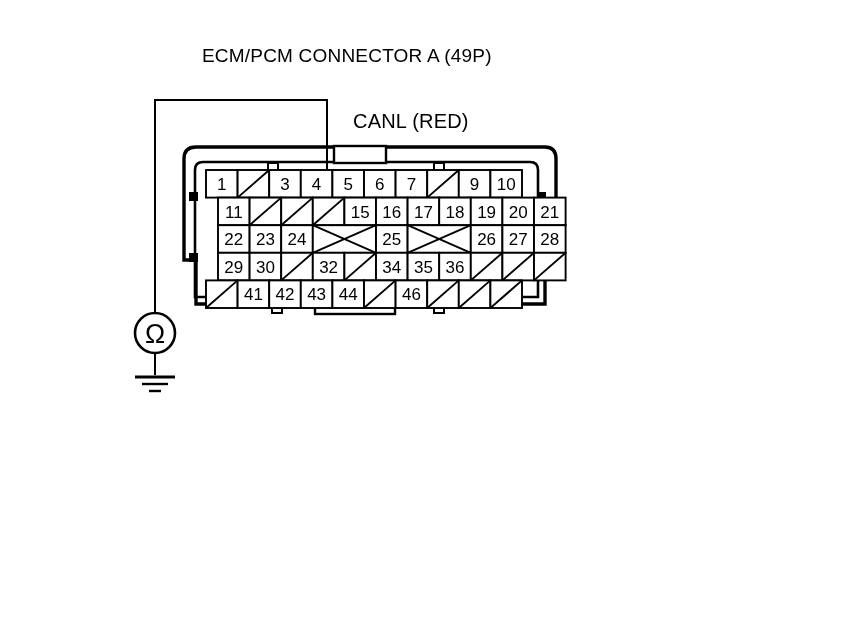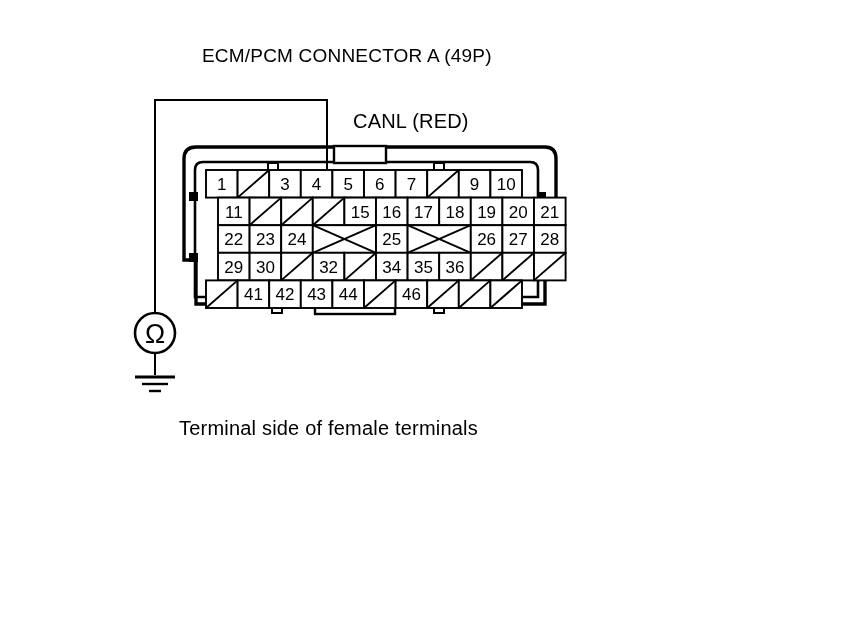--- a/index.html
+++ b/index.html
@@ -53,21 +53,20 @@
 </style>
 </head>
 <body>
 
 <div id="canvas">
 
   <div class="txt" id="title-text">ECM/PCM CONNECTOR A (49P)</div>
 
   <div class="txt" id="canl-label-text">CANL (RED)</div>
 
-  <div class="txt" id="caption-text">Terminal side of female terminals</div>
 
   <svg id="diagram" viewBox="0 0 860 630">
 
     <g fill="none" stroke="#000000" stroke-width="2">
       <path d="M 327 178 L 327 100 L 155 100 L 155 313"></path>
     </g>
 
     <g fill="none" stroke="#000000" stroke-width="3.4">
       <path d="M 196 147
                Q 184 147 184 159

